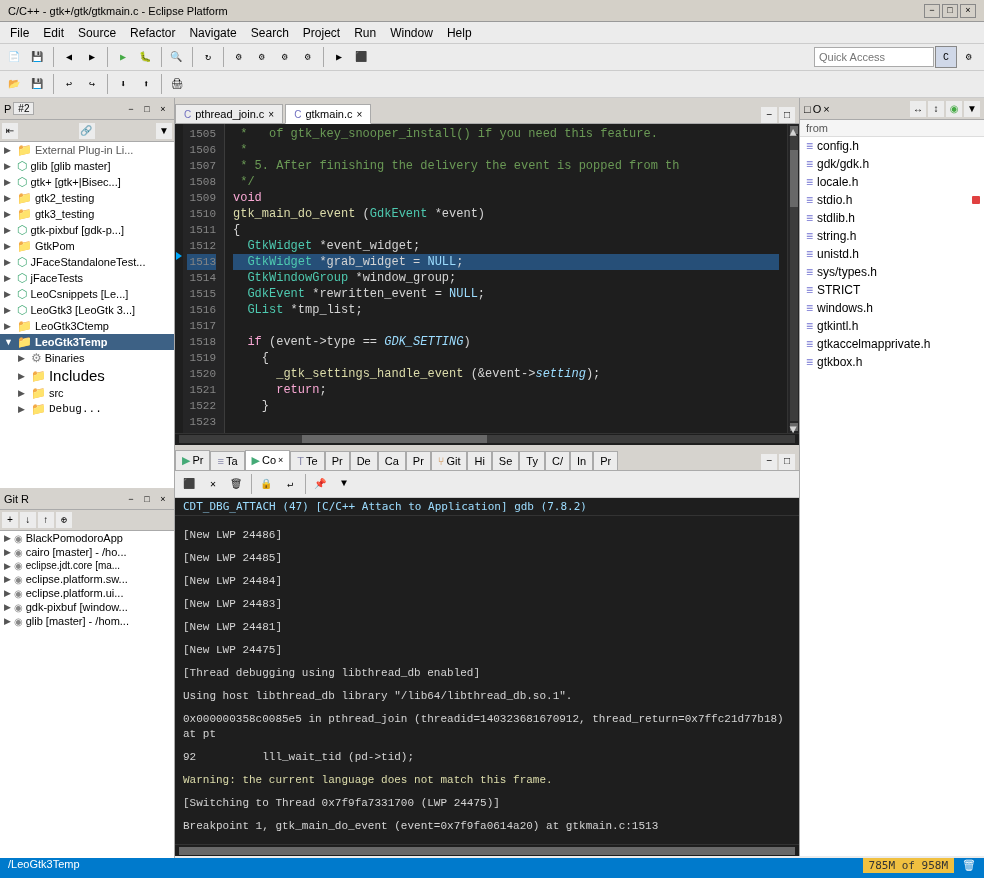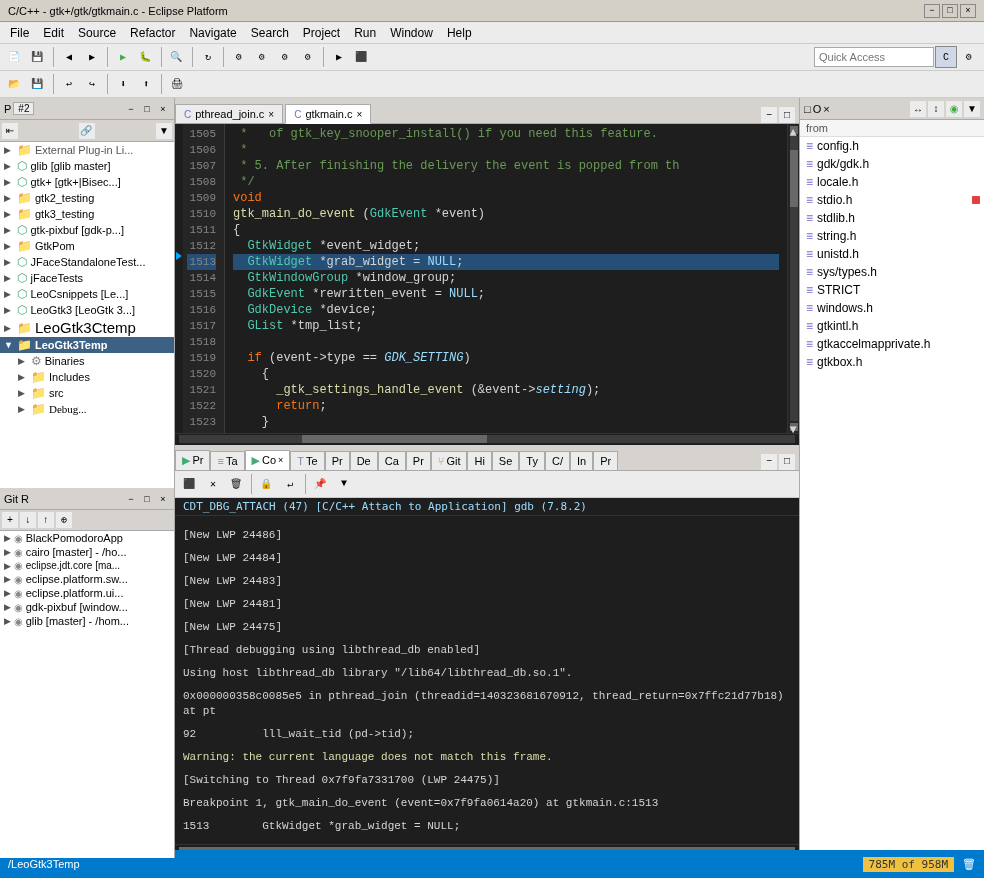--- a/index.html
+++ b/index.html
@@ -205,21 +205,21 @@
       border-right: 1px solid #3c3c3c;
     }
     .line-num { height: 16px; }
     .code-lines {
       flex: 1;
       padding: 2px 8px;
       line-height: 16px;
     }
     .code-line { height: 16px; white-space: pre; }
     .code-line.highlighted { background: #264f78; }
-    .kw { color: #f97316; }
+    .kw { color: #f9a8d4; }
     .type { color: #4ec9b0; }
     .comment { color: #6a9955; }
     .italic { font-style: italic; color: #9cdcfe; }
     
     
     .editor-scrollbar {
       height: 12px;
       background: #1e1e1e;
       border-top: 1px solid #333;
       display: flex;
@@ -346,25 +346,25 @@
       padding: 1px 4px;
       display: flex;
       align-items: center;
       gap: 3px;
       cursor: pointer;
       white-space: nowrap;
     }
 
     
     .status-bar {
-      height: 28px;
+      height: 20px;
       background: #007acc;
       color: white;
       display: flex;
-      align-items: center;
+      align-items: flex-start;
       padding: 0 8px;
       font-family: Arial, sans-serif;
       font-size: 11px;
       justify-content: space-between;
     }
     .status-right {
       display: flex;
       align-items: center;
       gap: 8px;
     }
@@ -537,46 +537,46 @@
         <span style="font-size:11px;font-family:Arial;"> LeoCsnippets [Le...]</span>
       </div>
       <div class="tree-item" style="padding-left:4px;">
         <span class="tree-arrow">▶</span>
         <span style="color:#4a7;">⬡</span>
         <span style="font-size:11px;font-family:Arial;"> LeoGtk3 [LeoGtk 3...]</span>
       </div>
       <div class="tree-item" style="padding-left:4px;">
         <span class="tree-arrow">▶</span>
         <span style="color:#888;">📁</span>
-        <span style="font-size:15px;font-family:Arial;"> LeoGtk3Ctemp</span>
+        <span style="font-size:11px;font-family:Arial;"> LeoGtk3Ctemp</span>
       </div>
       <div class="tree-item selected" style="padding-left:4px;">
         <span class="tree-arrow" style="color:white;">▼</span>
         <span>📁</span>
         <span style="font-size:11px;font-family:Arial;font-weight:bold;"> LeoGtk3Temp</span>
       </div>
       <div class="tree-item" style="padding-left:18px;">
         <span class="tree-arrow">▶</span>
         <span style="color:#888;">⚙</span>
         <span style="font-size:11px;font-family:Arial;"> Binaries</span>
       </div>
       <div class="tree-item" style="padding-left:18px;">
         <span class="tree-arrow">▶</span>
         <span style="color:#888;">📁</span>
-        <span style="font-size:11px;font-family:Arial;"> Includes</span>
+        <span style="font-size:15px;font-family:Arial;"> Includes</span>
       </div>
       <div class="tree-item" style="padding-left:18px;">
         <span class="tree-arrow">▶</span>
         <span style="color:#888;">📁</span>
         <span style="font-size:11px;font-family:Arial;"> src</span>
       </div>
       <div class="tree-item" style="padding-left:18px;">
         <span class="tree-arrow">▶</span>
         <span style="color:#888;">📁</span>
-        <span style="font-size:11px;font-family:Liberation Serif, serif;"> Debug...</span>
+        <span style="font-size:11px;font-family:Liberation Mono, monospace;"> Debug...</span>
       </div>
     </div>
   </div>
 
   <div class="center-area">
 
     <div class="editor-tabs">
       <div class="editor-tab">
         <span style="color:#7070c0;font-size:10px;">C</span>
         <span>pthread_join.c</span>
@@ -629,21 +629,20 @@
           <div class="code-line"><span class="comment"> *</span></div>
           <div class="code-line"><span class="comment"> * 5. After finishing the delivery the event is popped from th</span></div>
           <div class="code-line"><span class="comment"> */</span></div>
           <div class="code-line"><span class="kw">void</span></div>
           <div class="code-line"><span style="color:#dcdcaa;">gtk_main_do_event</span> (<span class="type">GdkEvent</span> *event)</div>
           <div class="code-line">{</div>
           <div class="code-line">  <span class="type">GtkWidget</span> *event_widget;</div>
           <div class="code-line highlighted">  <span class="type">GtkWidget</span> *grab_widget = <span style="color:#9cdcfe;">NULL</span>;</div>
           <div class="code-line">  <span class="type">GtkWindowGroup</span> *window_group;</div>
           <div class="code-line">  <span class="type">GdkEvent</span> *rewritten_event = <span style="color:#9cdcfe;">NULL</span>;</div>
-          <div class="code-line">  <span class="type">GdkDevice</span> *device;</div>
           <div class="code-line">  <span class="type">GList</span> *tmp_list;</div>
           <div class="code-line"></div>
           <div class="code-line">  <span class="kw">if</span> (event-&gt;type == <span class="italic">GDK_SETTING</span>)</div>
           <div class="code-line">    {</div>
           <div class="code-line">      <span style="color:#dcdcaa;">_gtk_settings_handle_event</span> (&amp;event-&gt;<span class="italic">setting</span>);</div>
           <div class="code-line">      <span class="kw">return</span>;</div>
           <div class="code-line">    }</div>
 
         </div>
 
@@ -731,20 +730,21 @@
       <div class="tb-btn">📌</div>
       <div class="tb-btn">▼</div>
     </div>
 
     <div style="background:#1e1e1e;color:#9cdcfe;padding:2px 8px;font-size:11px;font-family:monospace;border-bottom:1px solid #333;">
       <span>CDT_DBG_ATTACH (47) [C/C++ Attach to Application] gdb (7.8.2)</span>
     </div>
 
     <div class="console-area">
       <div class="console-line console-normal">[New LWP 24486]</div>
+      <div class="console-line console-normal">[New LWP 24485]</div>
       <div class="console-line console-normal">[New LWP 24484]</div>
       <div class="console-line console-normal">[New LWP 24483]</div>
       <div class="console-line console-normal">[New LWP 24481]</div>
       <div class="console-line console-normal">[New LWP 24475]</div>
       <div class="console-line console-normal">[Thread debugging using libthread_db enabled]</div>
       <div class="console-line console-normal">Using host libthread_db library "/lib64/libthread_db.so.1".</div>
       <div class="console-line console-normal">0x000000358c0085e5 in pthread_join (threadid=140323681670912, thread_return=0x7ffc21d77b18) at pt</div>
       <div class="console-line console-normal">92          lll_wait_tid (pd-&gt;tid);</div>
       <div class="console-line console-warning">Warning: the current language does not match this frame.</div>
       <div class="console-line console-normal">[Switching to Thread 0x7f9fa7331700 (LWP 24475)]</div>

